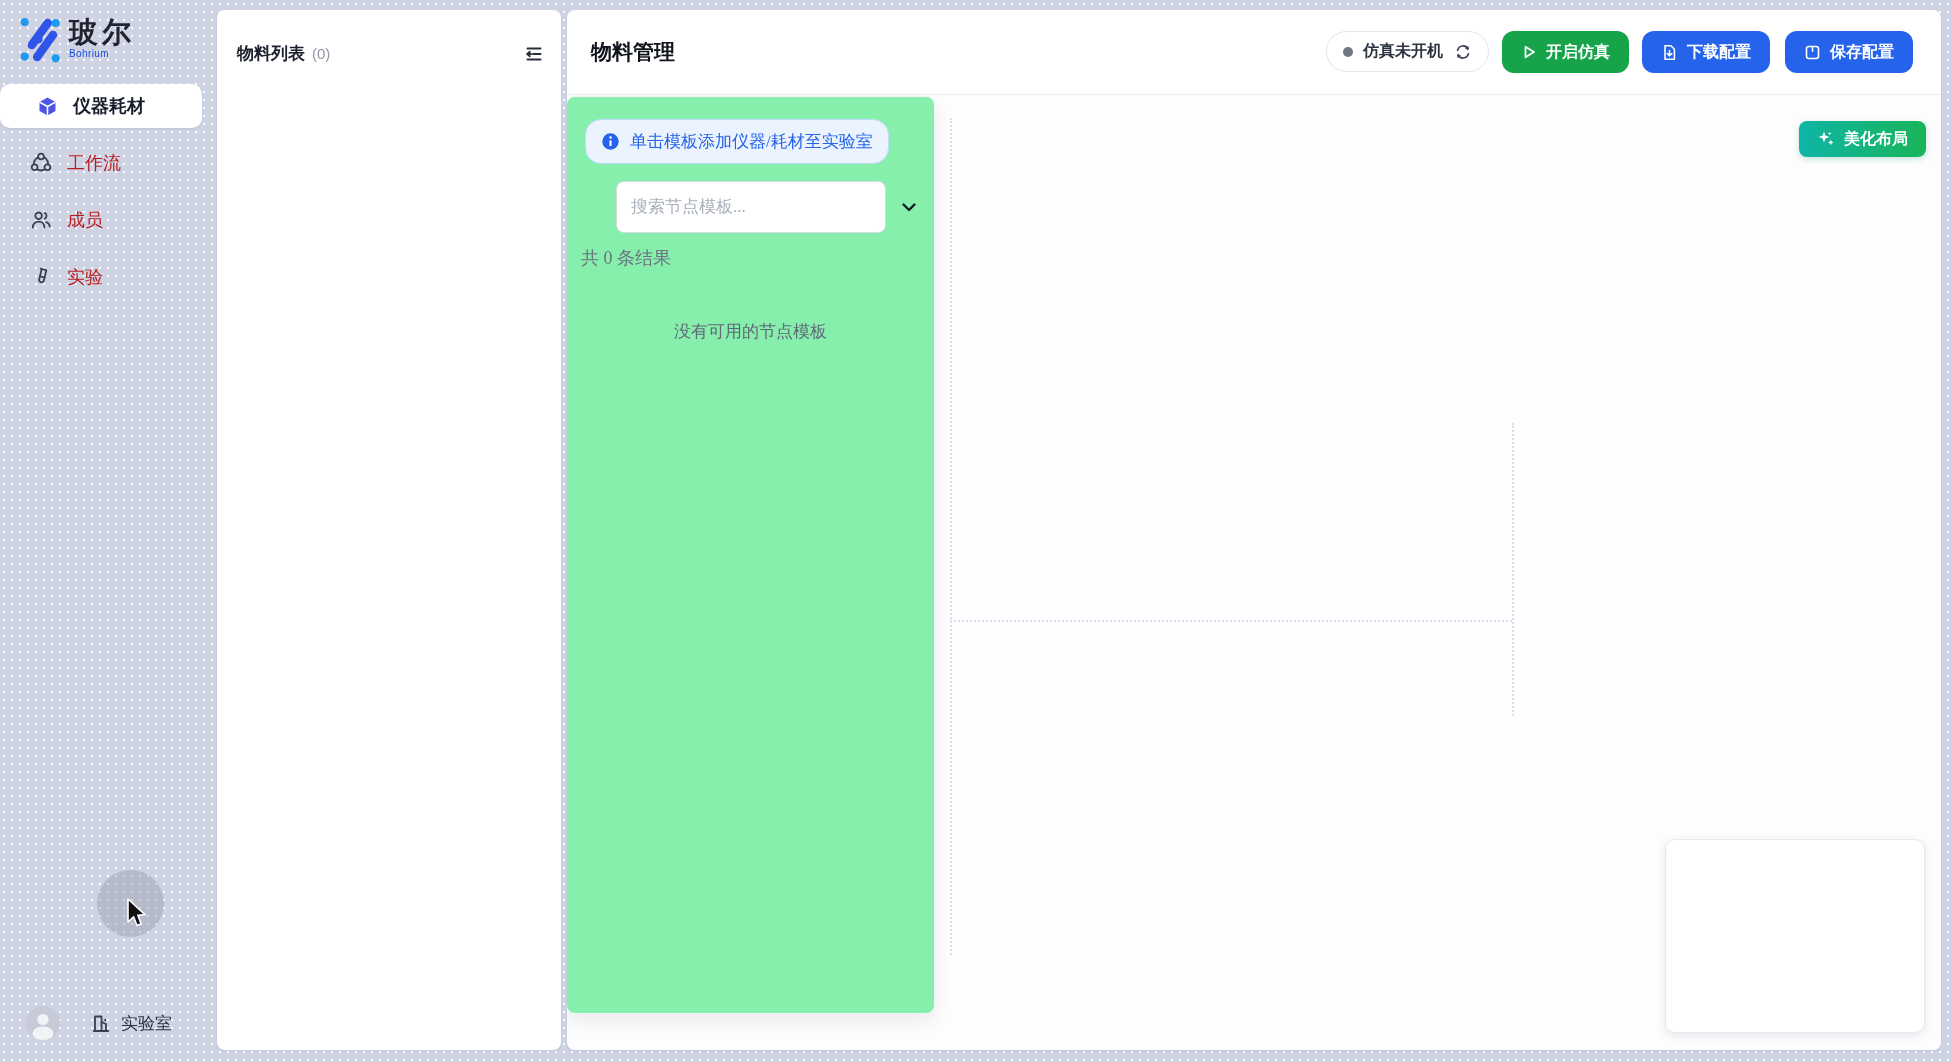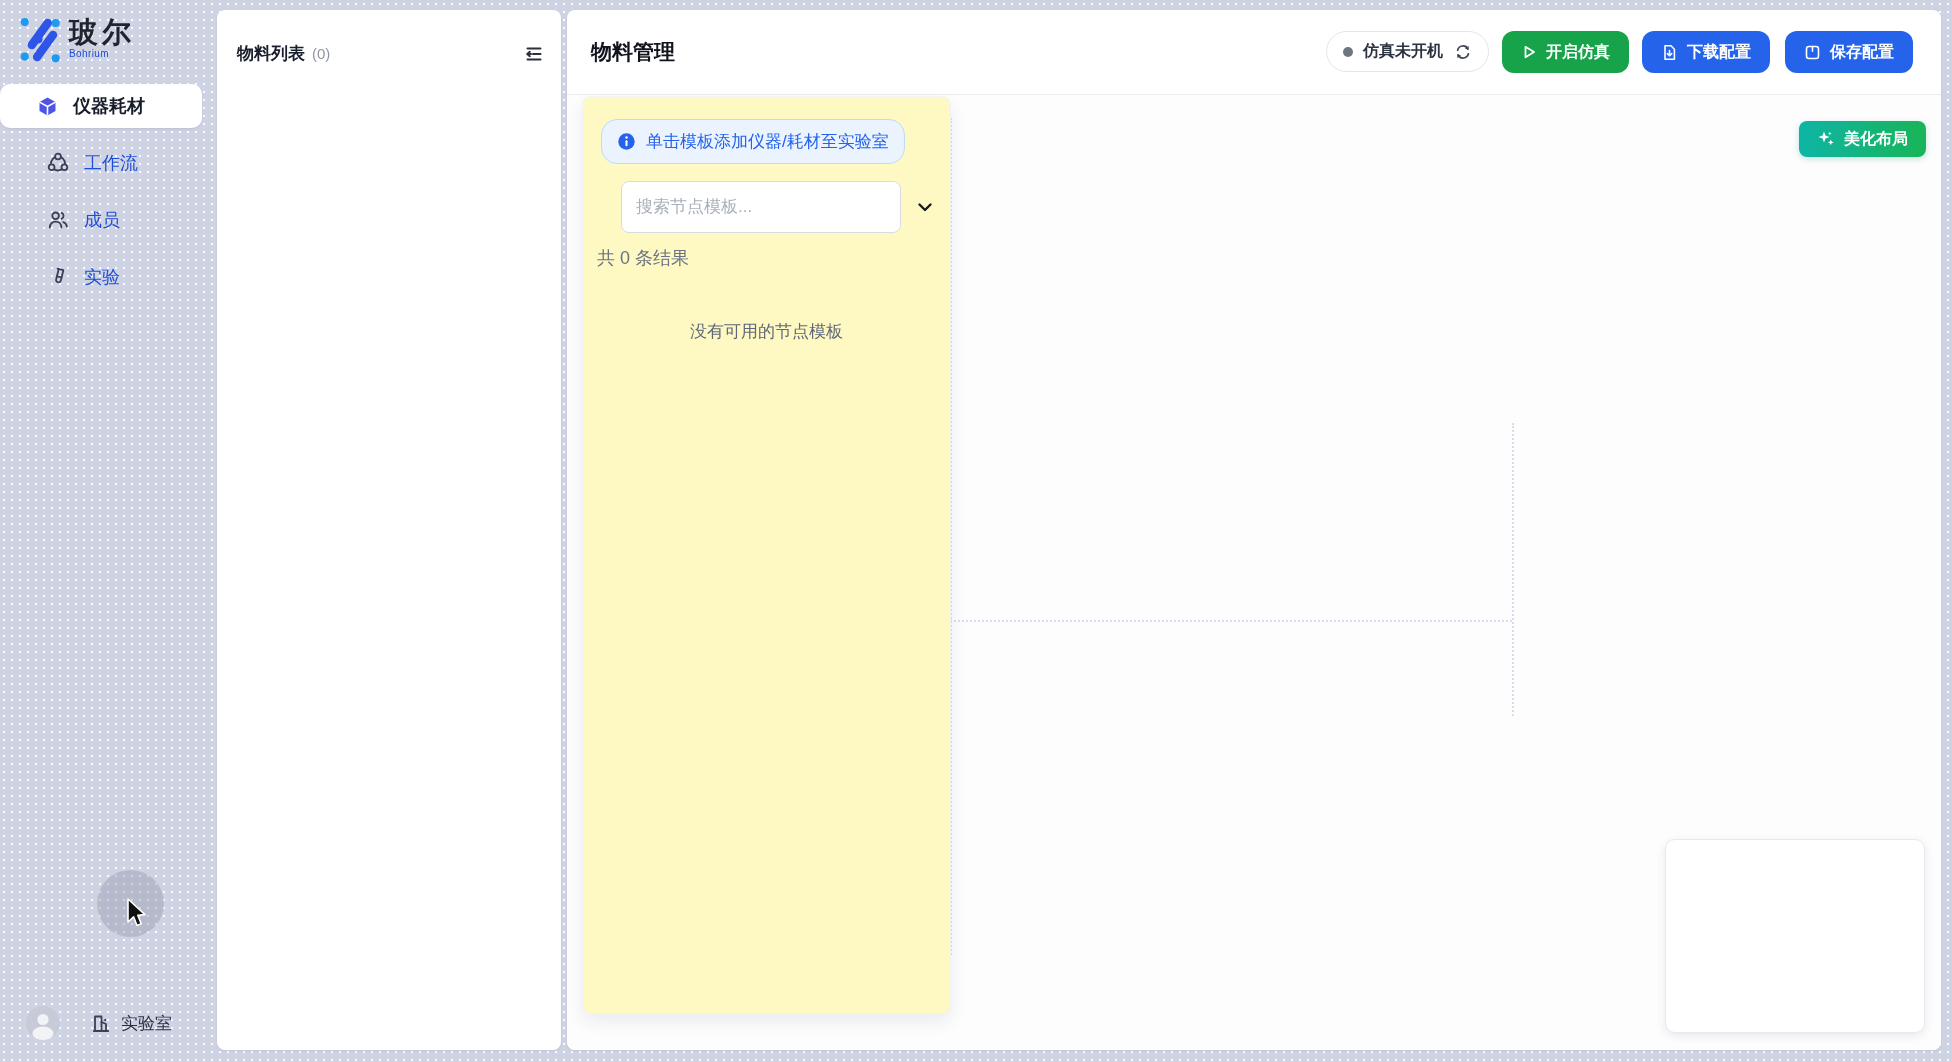--- a/index.html
+++ b/index.html
@@ -14,22 +14,22 @@
     background-size: 8px 8px, 8px 8px;
     background-position: 0 0, 4px 4px;
     color:#1c2130;
   }
   
   .sidebar { position:absolute; left:0; top:0; width:213px; height:1062px; }
   .logo-row { position:absolute; left:15px; top:13px; display:flex; align-items:center; gap:8px; }
   .logo-text .zh { font-size:29px; font-weight:700; letter-spacing:4px; color:#20242e; line-height:1.05; }
   .logo-text .en { font-size:10px; font-weight:400; color:#1d4ed8; letter-spacing:.4px; }
   .nav { position:absolute; left:0; top:84px; width:213px; }
-  .nav-item { position:relative; height:44px; display:flex; align-items:center; gap:15px; padding-left:47px;
-              font-size:18px; color:#1d4ed8; margin-bottom:13px; cursor:pointer; }
+  .nav-item { position:relative; height:44px; display:flex; align-items:center; gap:15px; padding-left:30px;
+              font-size:18px; color:#b91c1c; margin-bottom:13px; cursor:pointer; }
   .nav-item.active { margin-left:0; margin-right:11px; padding-left:36px; background:#fff; border-radius:10px;
               box-shadow:0 1px 3px rgba(30,36,70,.10); font-weight:700; color:#171c2a; }
   .nav-icon { width:22px; height:22px; flex:0 0 22px; display:flex; align-items:center; justify-content:center; }
   .side-footer { position:absolute; left:0; bottom:14px; width:213px; height:50px; display:flex; align-items:center; }
   .avatar { position:absolute; left:26px; width:34px; height:34px; border-radius:50%; background:#c7cbd8; overflow:hidden; }
   .lab-entry { position:absolute; left:90px; display:flex; align-items:center; gap:9px; font-size:17px; color:#2a3142; cursor:pointer; }
   
   .materials-panel { position:absolute; left:217px; top:10px; width:344px; height:1040px; background:#fff;
                      border-radius:8px; box-shadow:0 1px 3px rgba(25,30,60,.08); }
   .materials-head { position:relative; padding:32px 16px 0 20px; display:flex; align-items:center; }
@@ -51,25 +51,25 @@
          font-size:16px; font-weight:700; color:#fff; cursor:pointer; font-family:inherit; }
   .btn-green { background:#16a34a; }
   .btn-blue  { background:#2563eb; }
   .btn-blue + .btn-blue { margin-left:2px; }
   
   .content { position:relative; width:100%; height:955px; background:#fdfdfe; }
   .guide { position:absolute; }
   .guide.v1 { left:383px; top:23px;  height:837px; border-left:2px dotted #d9dcec; }
   .guide.h1 { left:383px; top:525px; width:562px;  border-top:2px dotted #d9dcec; }
   .guide.v2 { left:945px; top:328px; height:293px; border-left:2px dotted #d9dcec; }
-  .template-panel { position:absolute; left:16px; top:2px; width:367px; height:916px; background:#fef9c3; border-radius:8px;
-                    box-shadow:0 0 0 1px #f1f2f6, 0 8px 18px rgba(35,40,70,.09); padding:22px 14px 0 14px; }
+  .template-panel { position:absolute; left:0; top:2px; width:367px; height:916px; background:#86efac; border-radius:8px;
+                    box-shadow:0 0 0 1px #f1f2f6, 0 8px 18px rgba(35,40,70,.09); padding:22px 14px 0 14px;font-family:Liberation Serif, serif; }
   .info-banner { display:inline-flex; align-items:center; gap:10px; margin-left:4px; background:#eaf3fe;
                  border:1px solid #bfdafb; border-radius:16px; padding:10px 15px; color:#2563eb; font-size:17px; }
-  .search-row { display:flex; align-items:center; margin-top:17px; margin-left:7px;padding-left:17px; }
+  .search-row { display:flex; align-items:center; margin-top:17px; margin-left:18px;padding-left:17px; }
   .search-input { width:303px; height:52px; border:1.5px solid #d8dbe2; border-radius:8px; padding:0 14px;
                   font-size:17px; color:#1c2130; outline:none; background:#fff; font-family:inherit; }
   .search-input::placeholder { color:#a9afbb; }
   .chevron-btn { margin-left:13px; width:24px; height:24px; display:flex; align-items:center; justify-content:center; cursor:pointer; }
   .result-count { margin-top:13px; padding-right:18px; font-size:18px; color:#6b7280; }
   .empty-text { margin-top:50px; text-align:center; font-size:17px; color:#606878; }
   .beautify-btn { position:absolute; top:26px; right:15px; display:flex; align-items:center; gap:9px; height:36px;
                   padding:0 18px; border:none; border-radius:8px; color:#fff; font-size:16px; font-weight:700;
                   background:linear-gradient(90deg,#0eb5a6,#19b457); cursor:pointer;
                   box-shadow:0 2px 6px rgba(20,150,120,.25); font-family:inherit; }

